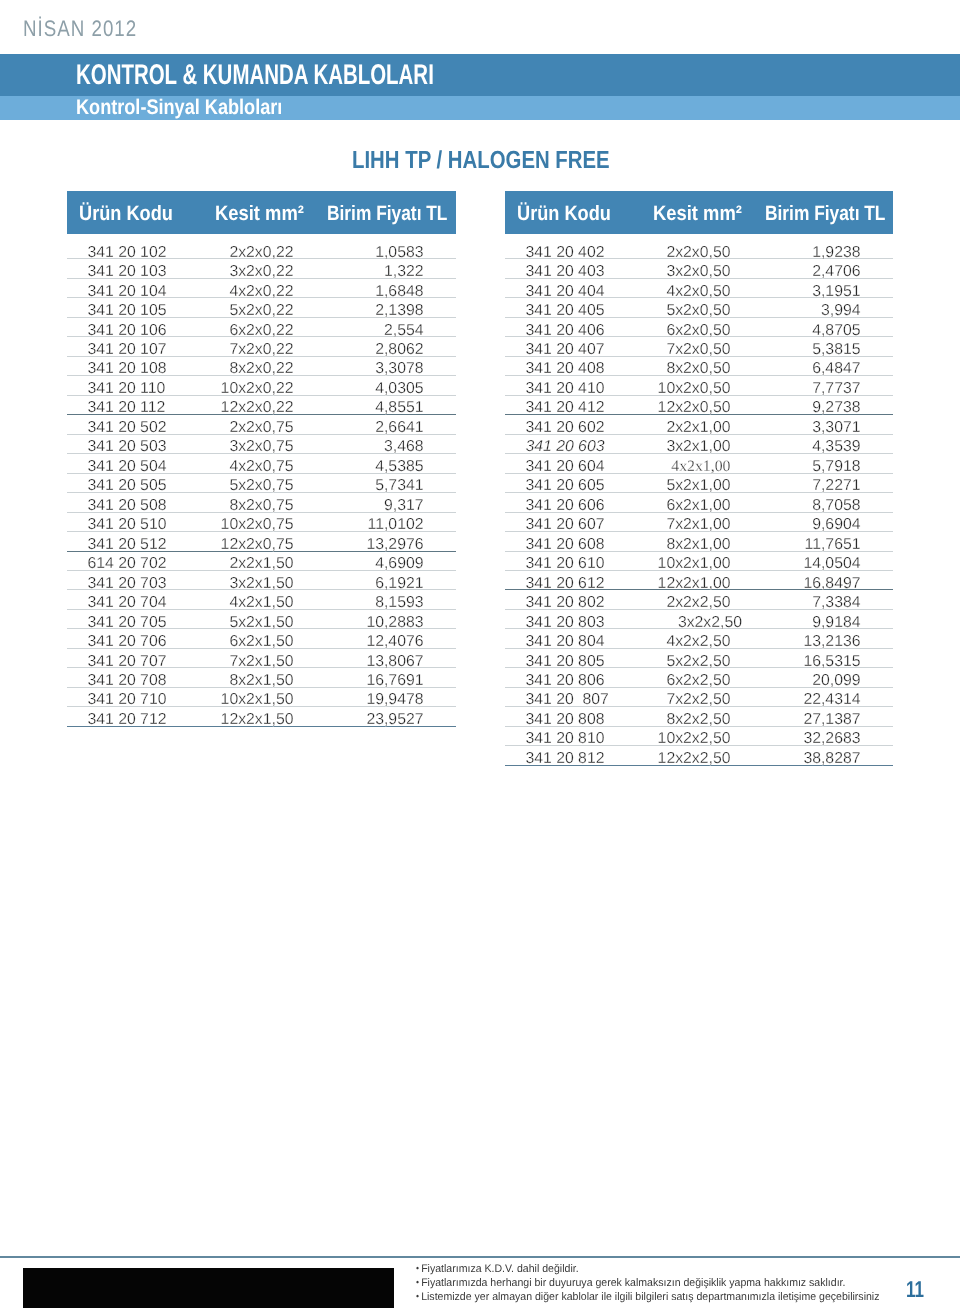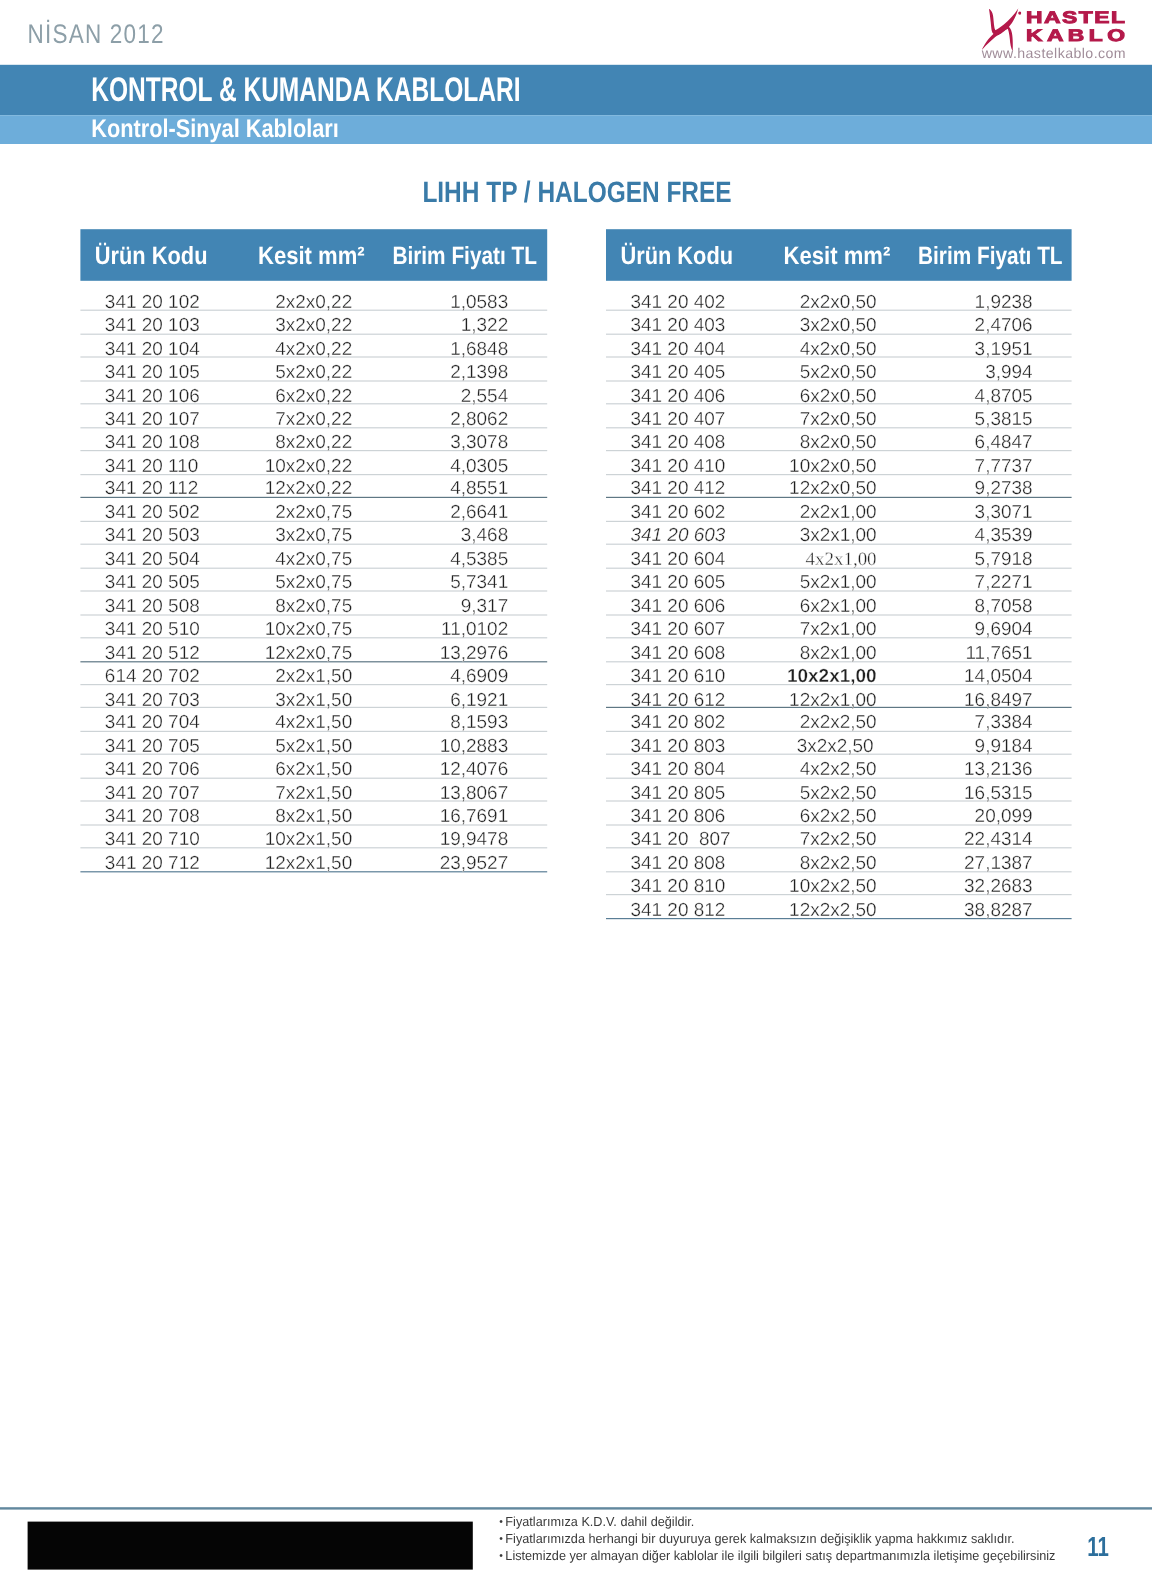--- a/index.html
+++ b/index.html
@@ -76,34 +76,20 @@
       font-weight:700; color:#2d6f9c; display:inline-block;
       transform:scaleX(0.74); transform-origin:left top; }
 </style>
 </head>
 <body>
 
 <div class="page">
 
   <div class="date-label">NİSAN 2012</div>
 
-  <div class="logo">
-    <svg class="logo-mark" viewBox="0 0 40 40" preserveAspectRatio="none" xmlns="http://www.w3.org/2000/svg">
-      <g fill="#b4194a">
-        <path d="M10.9 1.3 C11.6 5.0 12.1 9.6 12.5 13.4 C12.8 16.8 13.0 19.6 13.5 21.4 C14.2 24.0 15.9 25.3 18.1 24.8 C19.9 24.3 21.9 23.0 23.6 21.6 C21.2 22.3 19.2 22.4 17.8 21.7 C16.6 21.1 16.0 19.7 15.7 17.5 C15.3 15.0 15.1 10.9 14.6 7.5 C14.2 4.6 12.5 2.0 10.9 1.3 Z"></path>
-        <path d="M37.3 1.0 C34.2 6.0 29.2 11.5 24.3 15.5 C20.6 18.5 17.2 20.7 14.6 21.7 C15.2 24.5 17.3 25.8 19.6 25.0 C22.5 23.5 26.0 20.8 29.0 17.6 C33.0 13.4 35.9 6.6 37.3 1.0 Z"></path>
-        <path d="M4.5 38.5 C9.1 33.2 15.3 27.5 20.8 23.6 C24.3 21.2 27.4 19.5 29.2 18.9 C28.5 17.0 27.0 16.4 25.3 17.0 C22.8 17.9 19.2 20.3 15.6 23.4 C10.5 27.8 6.5 33.9 4.5 38.5 Z"></path>
-        <path d="M26.4 16.2 C28.4 16.6 30.0 18.3 30.9 20.8 C31.8 23.3 32.2 26.6 32.3 30.2 C32.4 33.9 32.4 37.1 32.3 39.6 C30.7 37.0 30.0 32.8 29.7 28.7 C29.3 24.4 28.5 19.3 26.4 16.2 Z"></path>
-        <circle cx="38.7" cy="5.3" r="1.45"></circle>
-      </g>
-    </svg>
-    <div class="logo-line1">HASTEL</div>
-    <div class="logo-line2">KABLO</div>
-    <div class="logo-web">www.hastelkablo.com</div>
-  </div>
 
   <div class="banner-main">
     <div class="banner-main-text">KONTROL &amp; KUMANDA KABLOLARI</div>
   </div>
   <div class="banner-sub">
     <div class="banner-sub-text">Kontrol-Sinyal Kabloları</div>
   </div>
 
   <div class="section-title">LIHH TP / HALOGEN FREE</div>
 
@@ -324,36 +310,36 @@
           <div class="cell" style="right: 162.5px;">7x2x1,00</div>
           <div class="cell" style="right: 32.5px;">9,6904</div>
         </div>
         <div class="row">
           <div class="cell" style="left: 20.4px;">341 20 608</div>
           <div class="cell" style="right: 162.5px;">8x2x1,00</div>
           <div class="cell" style="right: 32.5px;">11,7651</div>
         </div>
         <div class="row">
           <div class="cell" style="left: 20.4px;">341 20 610</div>
-          <div class="cell" style="right: 162.5px; font-weight: bold;">10x2x1,00</div>
+          <div class="cell" style="right: 162.5px;">10x2x1,00</div>
           <div class="cell" style="right: 32.5px;">14,0504</div>
         </div>
         <div class="row grp">
           <div class="cell" style="left: 20.4px;">341 20 612</div>
           <div class="cell" style="right: 162.5px;">12x2x1,00</div>
           <div class="cell" style="right: 32.5px;">16,8497</div>
         </div>
         <div class="row">
           <div class="cell" style="left: 20.4px;">341 20 802</div>
           <div class="cell" style="right: 162.5px;">2x2x2,50</div>
           <div class="cell" style="right: 32.5px;">7,3384</div>
         </div>
         <div class="row">
           <div class="cell" style="left: 20.4px;">341 20 803</div>
-          <div class="cell" style="right: 165px; margin-left: 20px;">3x2x2,50</div>
+          <div class="cell" style="right: 151px; margin-left: 20px;">3x2x2,50</div>
           <div class="cell" style="right: 32.5px;">9,9184</div>
         </div>
         <div class="row">
           <div class="cell" style="left: 20.4px;">341 20 804</div>
           <div class="cell" style="right: 162.5px;">4x2x2,50</div>
           <div class="cell" style="right: 32.5px;">13,2136</div>
         </div>
         <div class="row">
           <div class="cell" style="left: 20.4px;">341 20 805</div>
           <div class="cell" style="right: 162.5px;">5x2x2,50</div>

